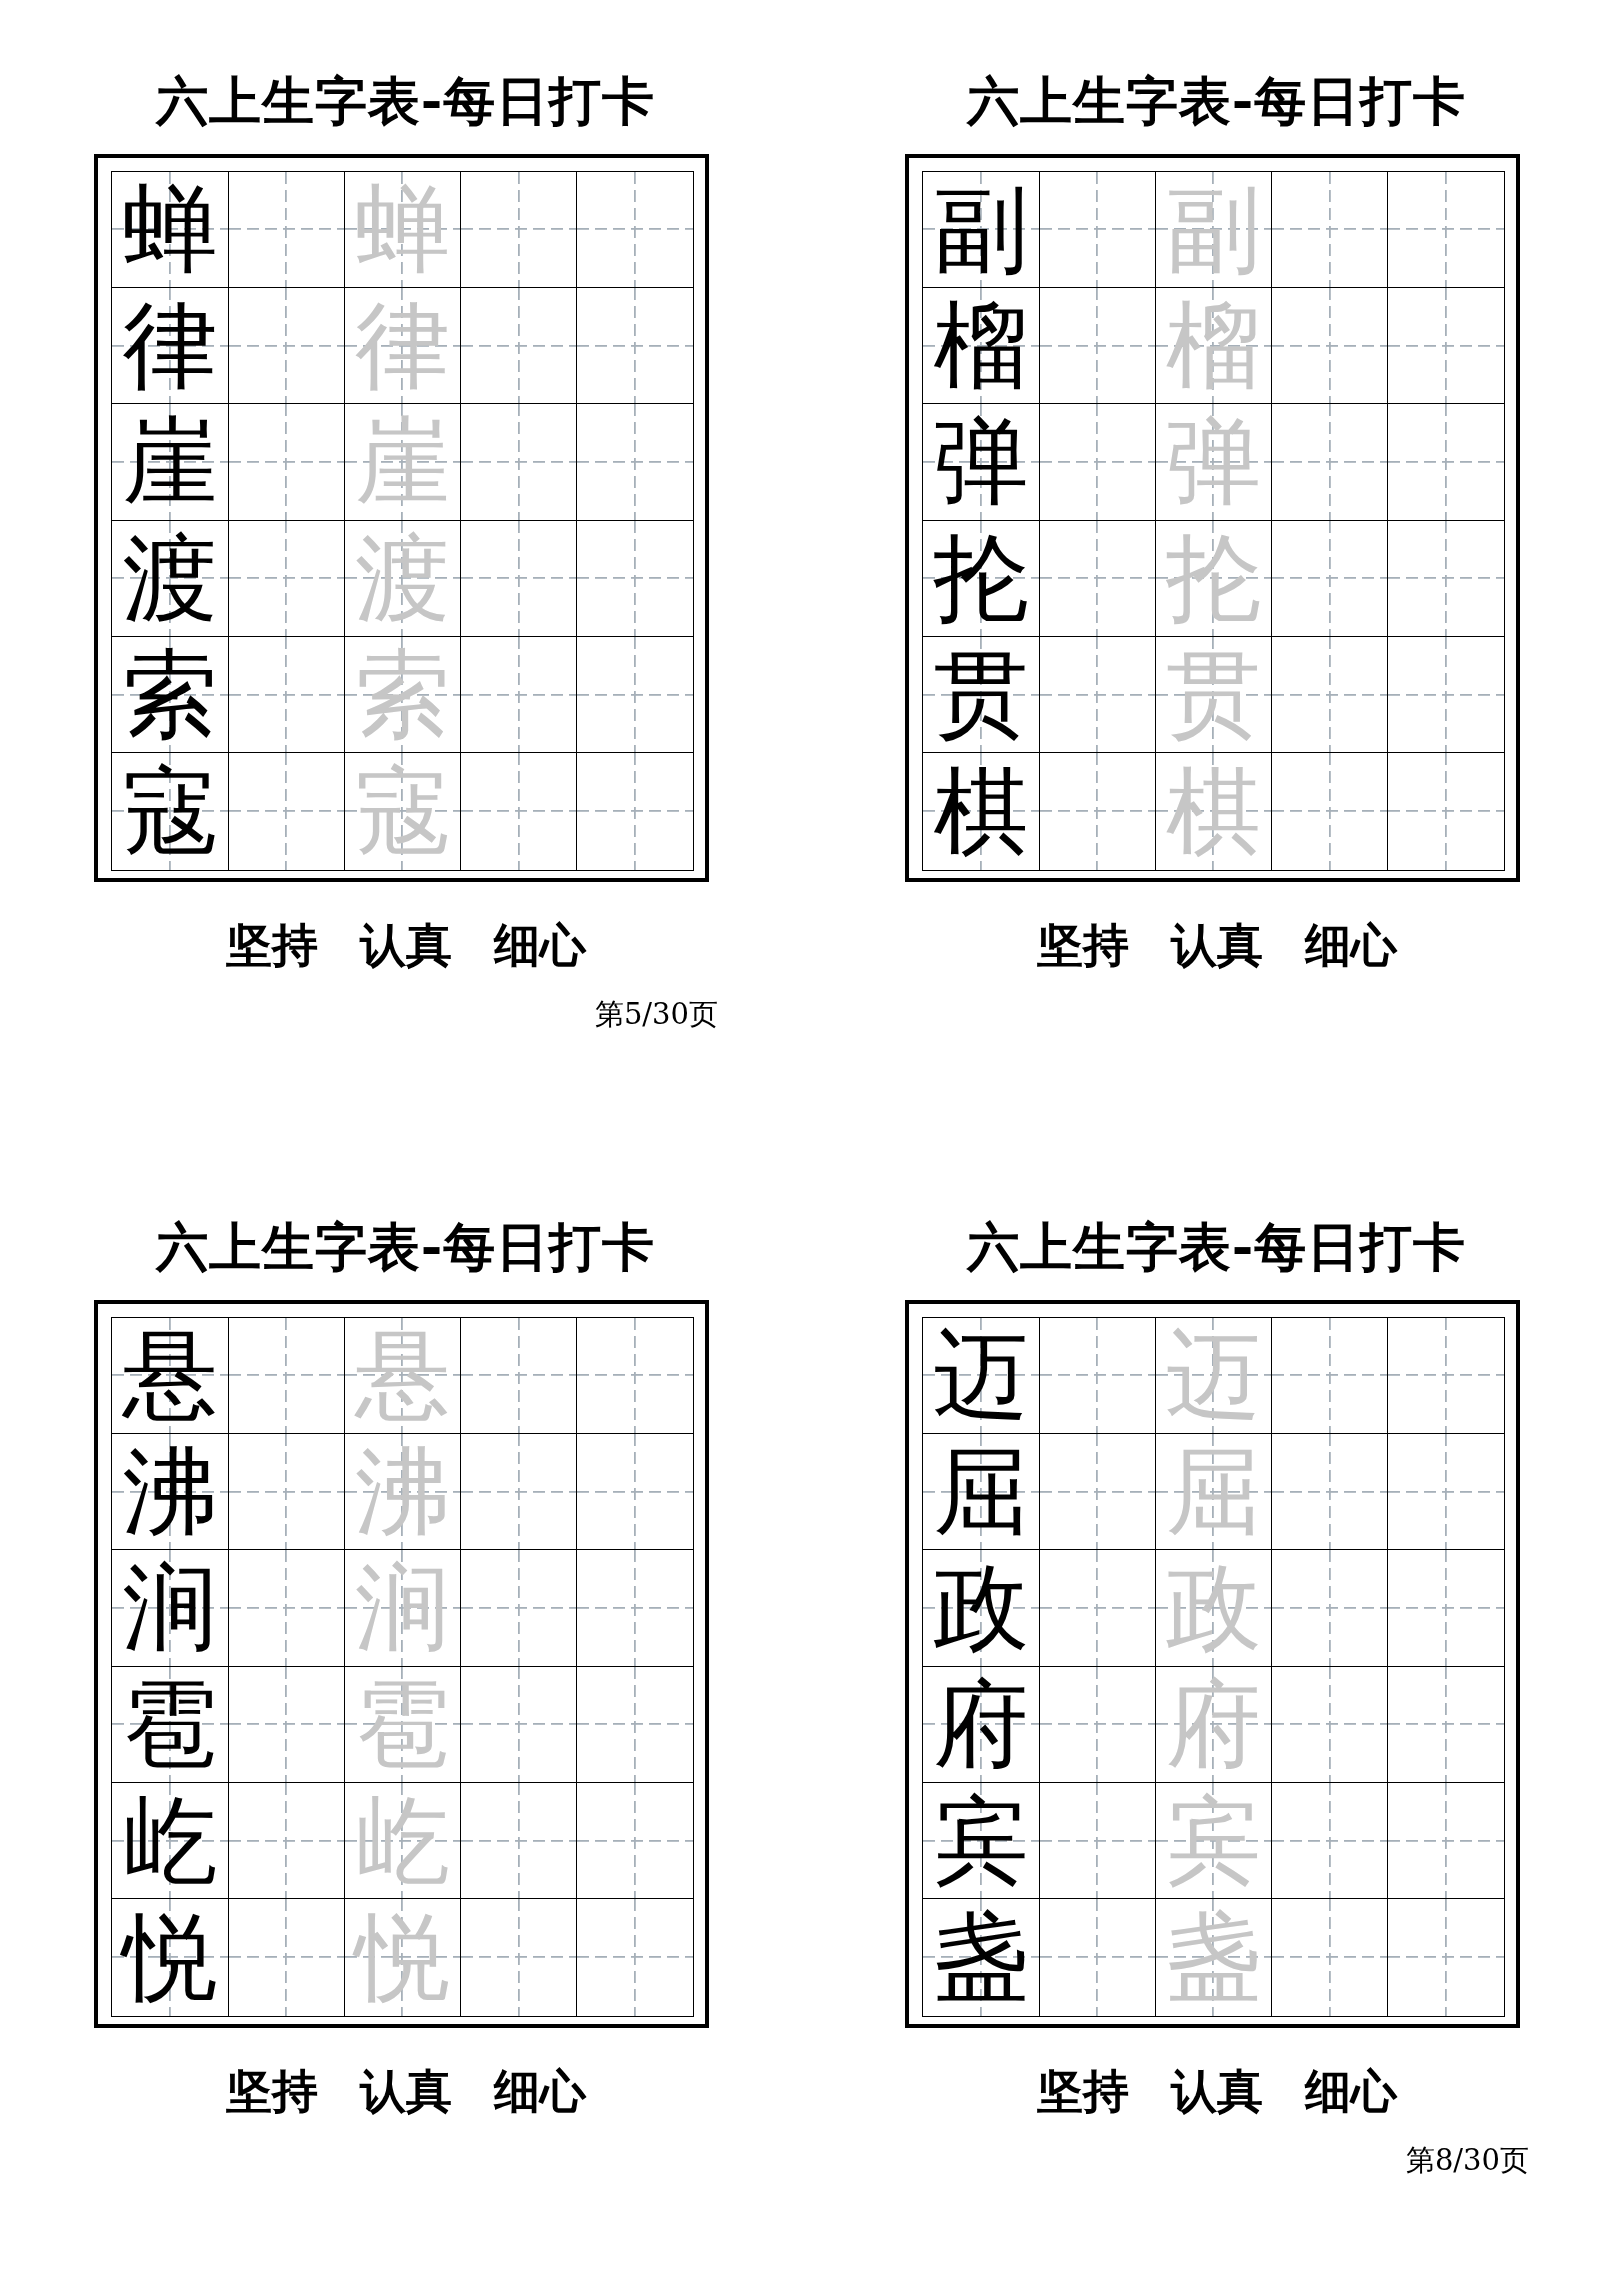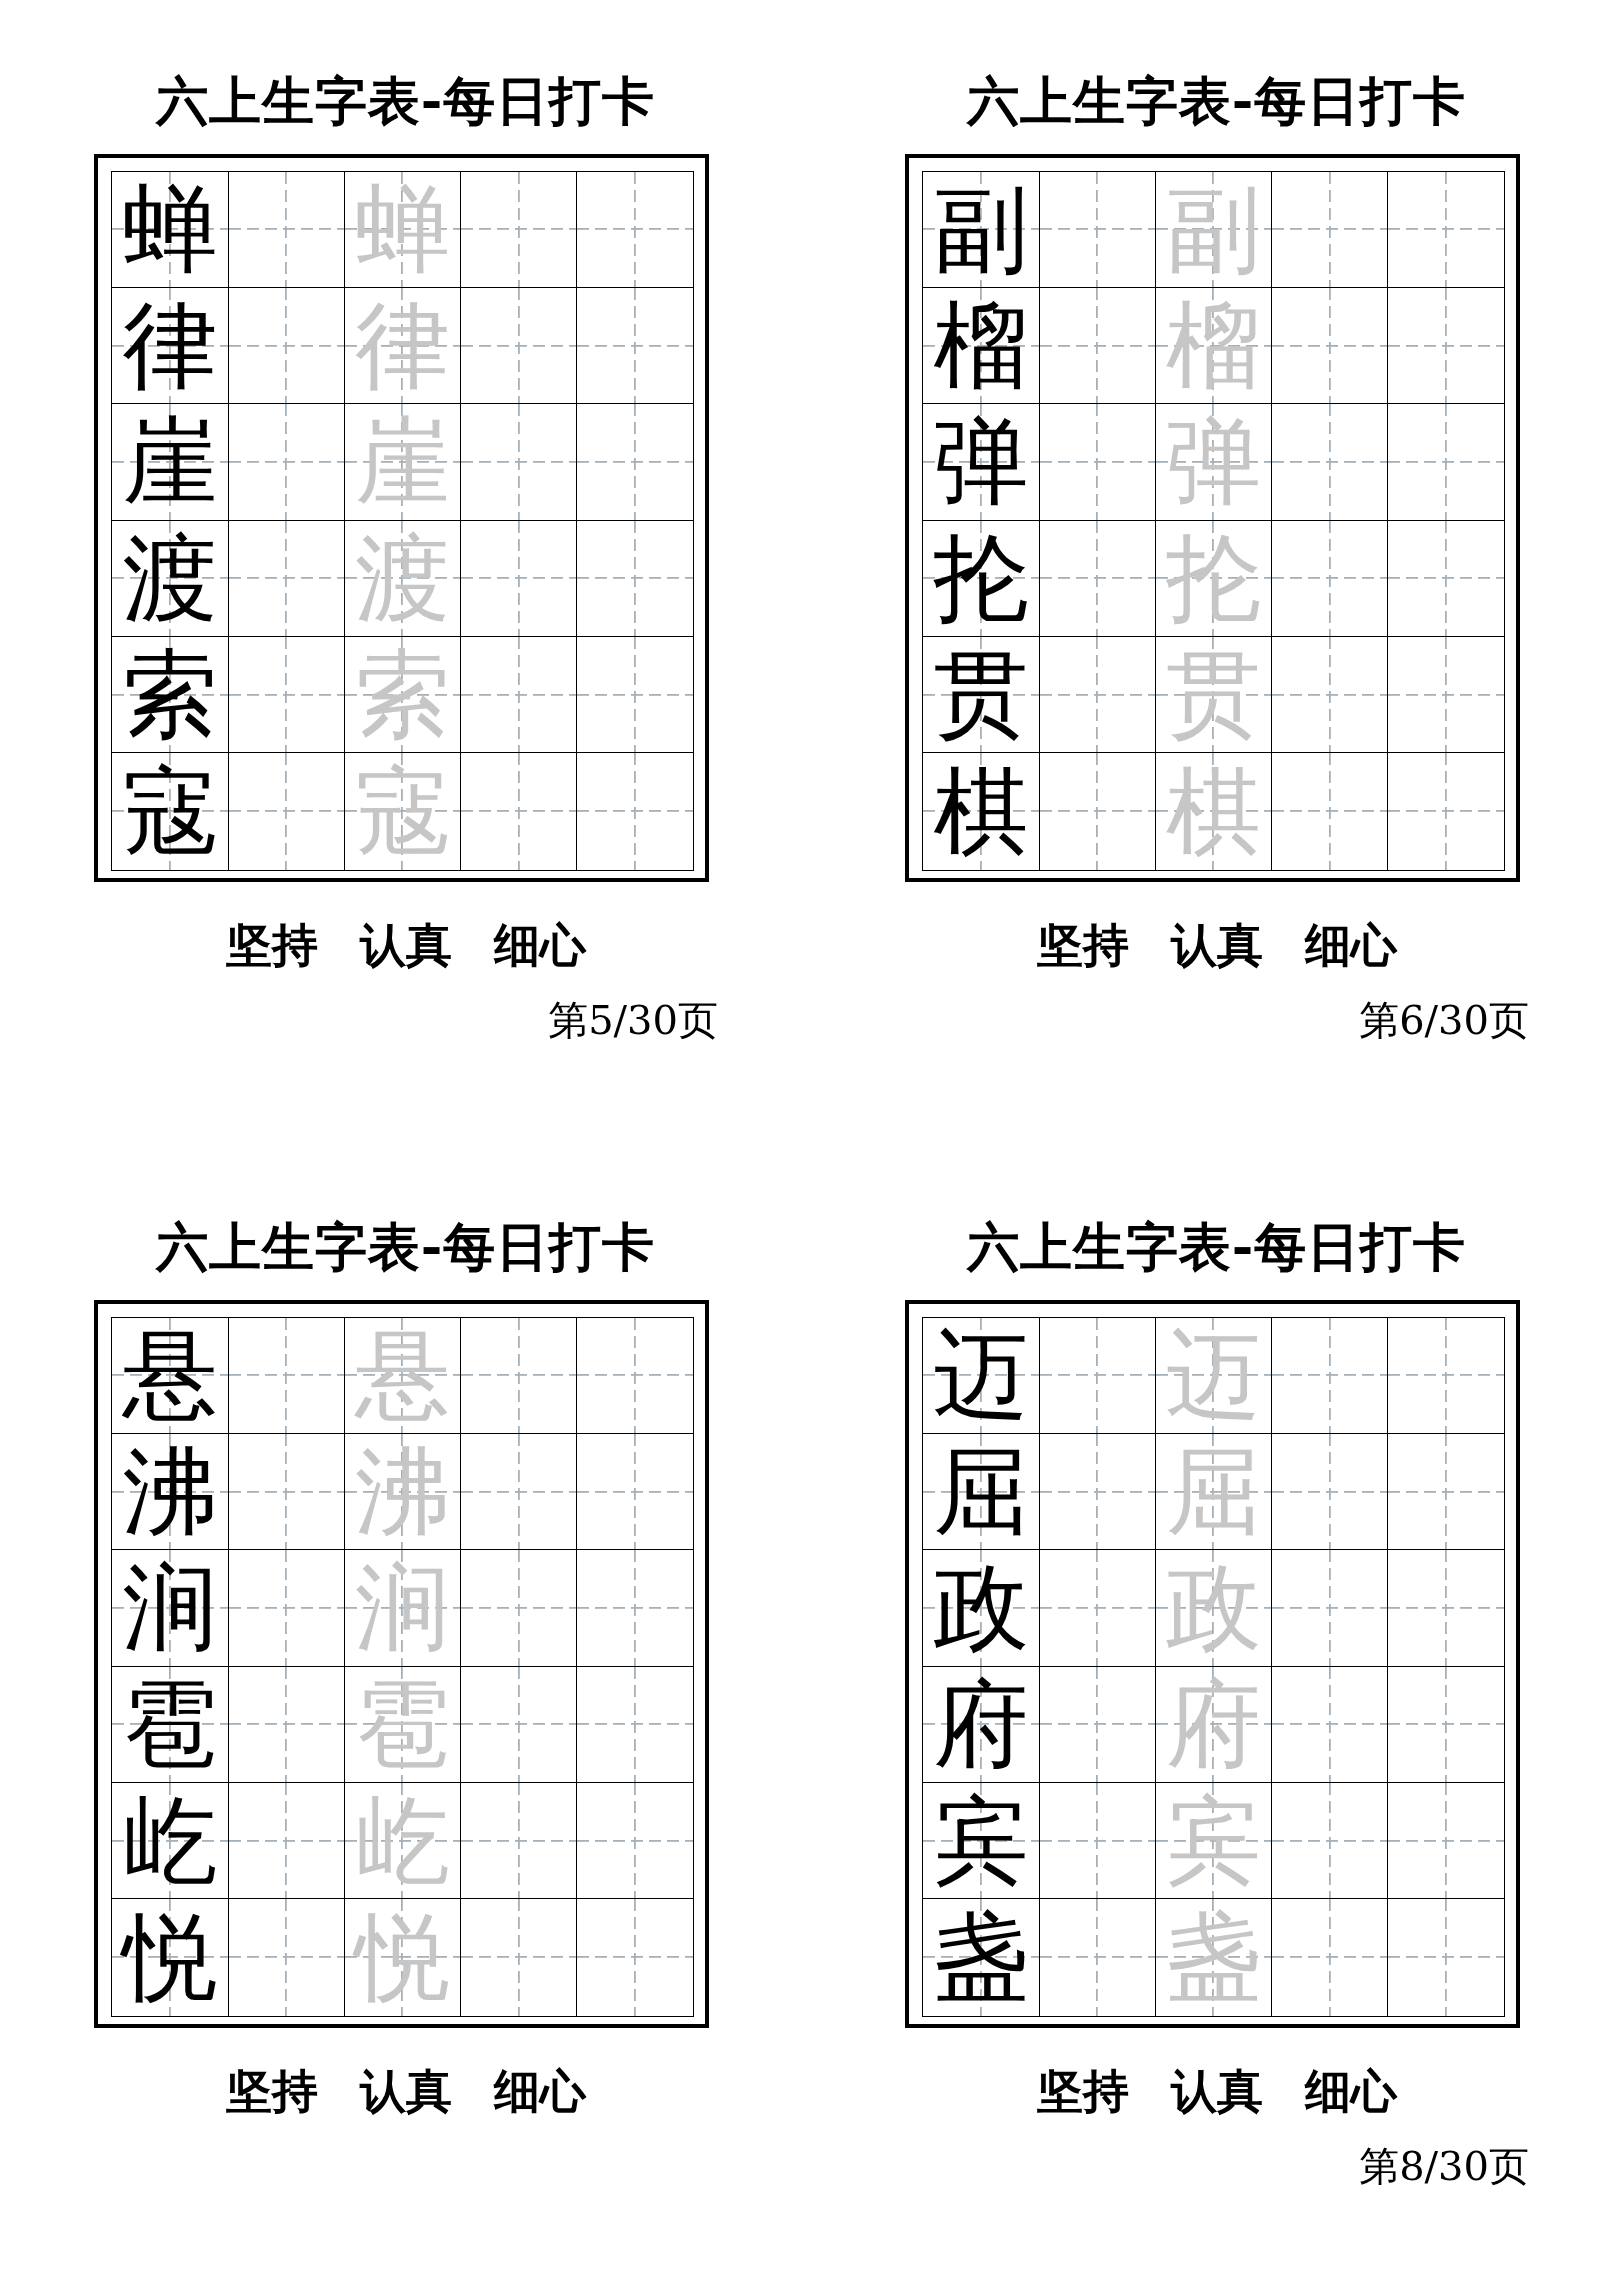--- a/index.html
+++ b/index.html
@@ -67,21 +67,21 @@
   .char.trace{color:var(--trace);}
 
   .motto{
     position:absolute;left:94px;top:922px;width:624px;
     display:flex;justify-content:center;gap:42px;
     font-size:46px;font-weight:bold;line-height:1;
   }
   .page-label{
     position:absolute;left:94px;top:1000px;width:624px;
     text-align:right;
-    font-size:40px;line-height:1;
+    font-size:29px;line-height:1;
     font-weight:normal;
   }
 </style>
 </head>
 <body>
 
 <div class="sheet">
 
   <div class="page p0">
     <div class="title">六上生字表-每日打卡</div>
@@ -209,21 +209,20 @@
           </div>
           <div class="cell"></div>
           <div class="cell"></div>
         </div>
     </div>
     <div class="motto">
       <span class="word">坚持</span>
       <span class="word">认真</span>
       <span class="word">细心</span>
     </div>
-    <div class="page-label">第6/30页</div>
   </div>
 
   <div class="page p2">
     <div class="title">六上生字表-每日打卡</div>
     <div class="grid-frame">
       <div class="grid">
           <div class="cell">
             <span class="char ink">悬</span>
           </div>
           <div class="cell"></div>

